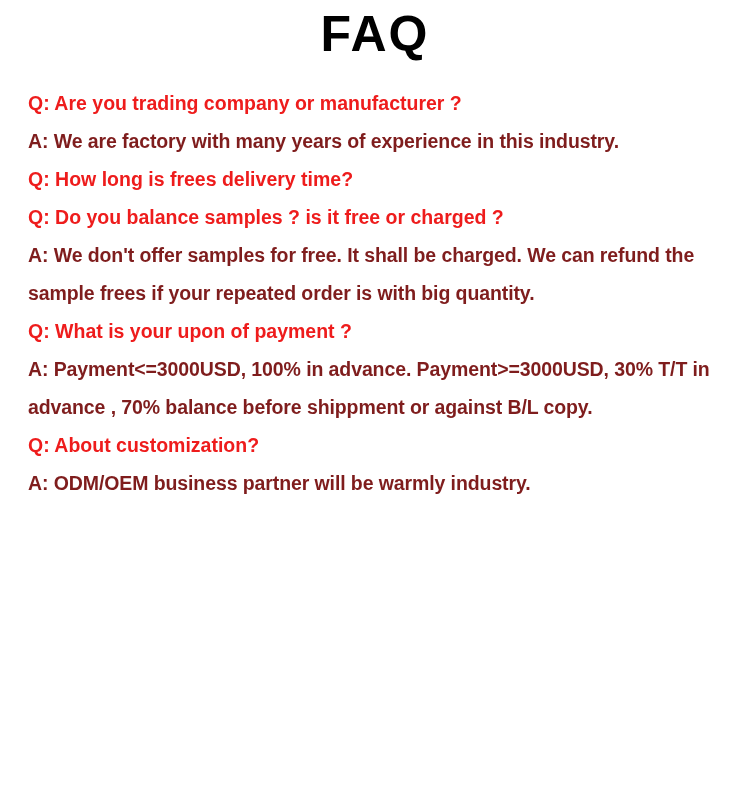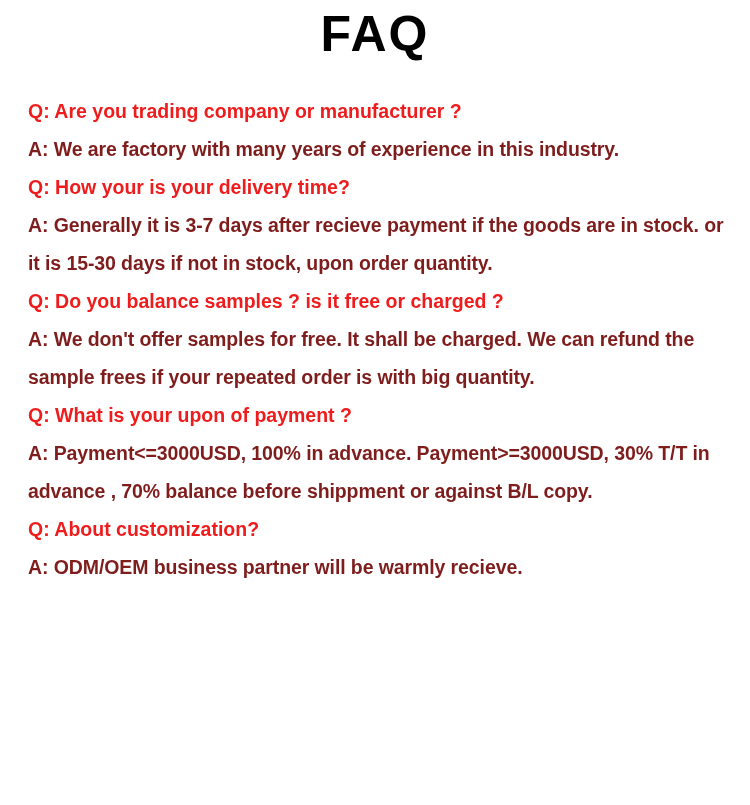--- a/index.html
+++ b/index.html
@@ -24,21 +24,21 @@
     text-align: center;
     font-size: 50px;
     font-weight: bold;
     letter-spacing: 2px;
     color: #000000;
     padding-top: 4px;
     line-height: 1.2;
     font-family: "Liberation Sans", sans-serif;
   }
   .faq-list {
-    margin-top: 28px;
+    margin-top: 20px;
     padding: 0 12px 0 28px;
   }
   .faq-item {
     margin-bottom: 0;
   }
   .question {
     color: #ee1c1c;
     font-weight: bold;
     font-size: 19.5px;
     line-height: 38px;
@@ -62,33 +62,32 @@
 
   <div class="faq-list">
 
     <div class="faq-item">
       <div class="question">Q: Are you trading company or manufacturer ?</div>
       <div class="answer">A: We are factory with many years of experience in this industry.</div>
     </div>
 
 
     <div class="faq-item">
-      <div class="question">Q: How your is your delivery time?</div>
-      <div class="answer">A: Generally it is 3-7 days after recieve payment if the goods are in stock. or it is 15-30 days if not in stock, upon order quantity.</div>
+      <div class="question">Q: How long is frees delivery time?</div>
     </div>
 
     <div class="faq-item">
       <div class="question">Q: Do you balance samples ? is it free or charged ?</div>
       <div class="answer">A: We don't offer samples for free. It shall be charged. We can refund the sample frees if your repeated order is with big quantity.</div>
     </div>
 
     <div class="faq-item">
       <div class="question">Q: What is your upon of payment ?</div>
       <div class="answer">A: Payment&lt;=3000USD, 100% in advance. Payment&gt;=3000USD, 30% T/T in advance , 70% balance before shippment or against B/L copy.</div>
     </div>
 
     <div class="faq-item">
       <div class="question">Q: About customization?</div>
-      <div class="answer">A: ODM/OEM business partner will be warmly recieve.</div>
+      <div class="answer">A: ODM/OEM business partner will be warmly industry.</div>
     </div>
 
   </div>
 </div>
 
 </body></html>

